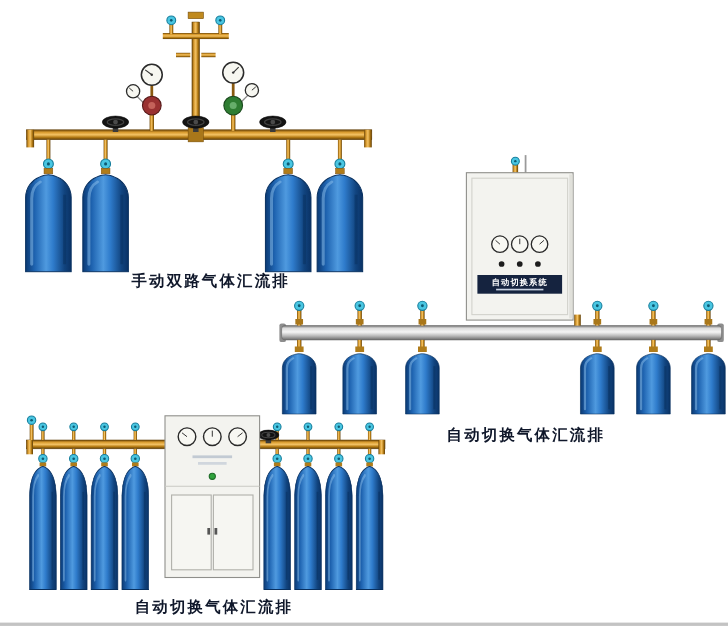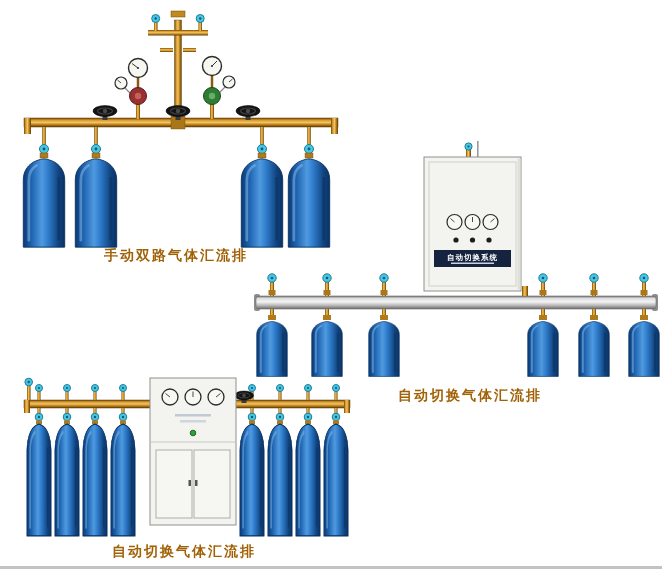--- a/index.html
+++ b/index.html
@@ -1,20 +1,20 @@
 <!DOCTYPE html>
 <html><head>
 <meta charset="utf-8">
 <style>
   html,body{margin:0;padding:0;background:#fff;}
   .canvas{position:relative;width:662px;height:572px;background:#ffffff;overflow:hidden;
           font-family:"Liberation Sans",sans-serif;}
   .fig{position:absolute;}
   .caption{position:absolute;font-weight:bold;font-size:14px;letter-spacing:2px;
-           color:#a16207;white-space:nowrap;z-index:5;}
+           color:#0f172a;text-align:center;white-space:nowrap;z-index:5;}
   .divider{position:absolute;background:#c3c3c3;}
   svg text{font-family:"Liberation Sans",sans-serif;font-weight:bold;}
 </style>
 </head>
 <body>
 
 <div class="canvas">
 
   <svg class="fig" style="left:10px;top:8px" width="340" height="242" viewBox="0 0 340 242">
     <defs>

